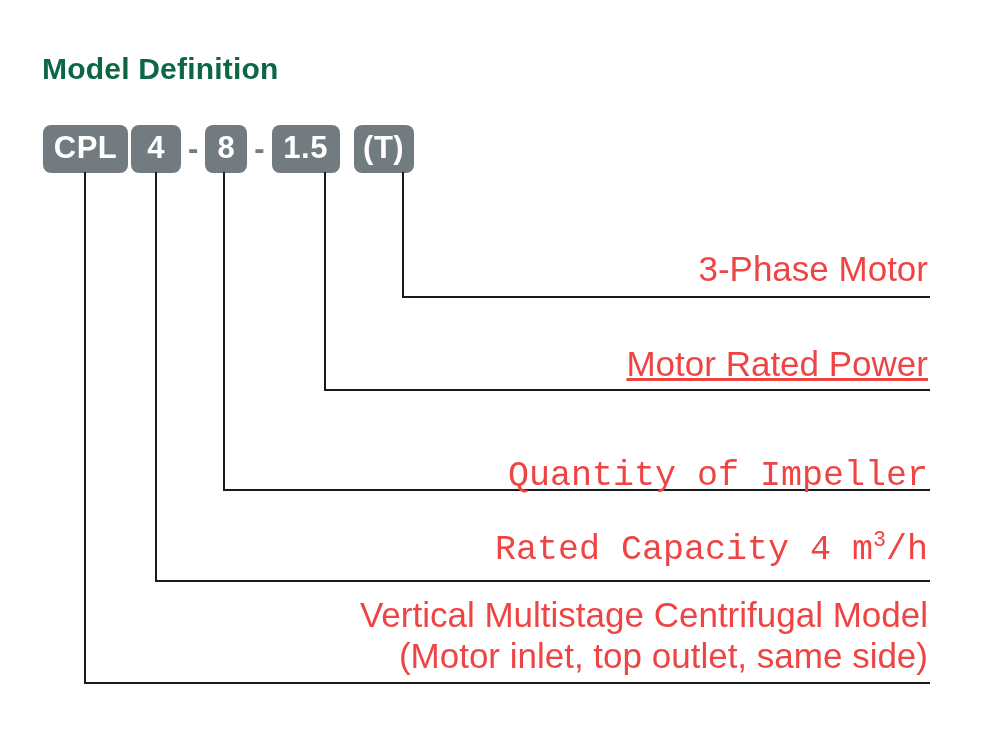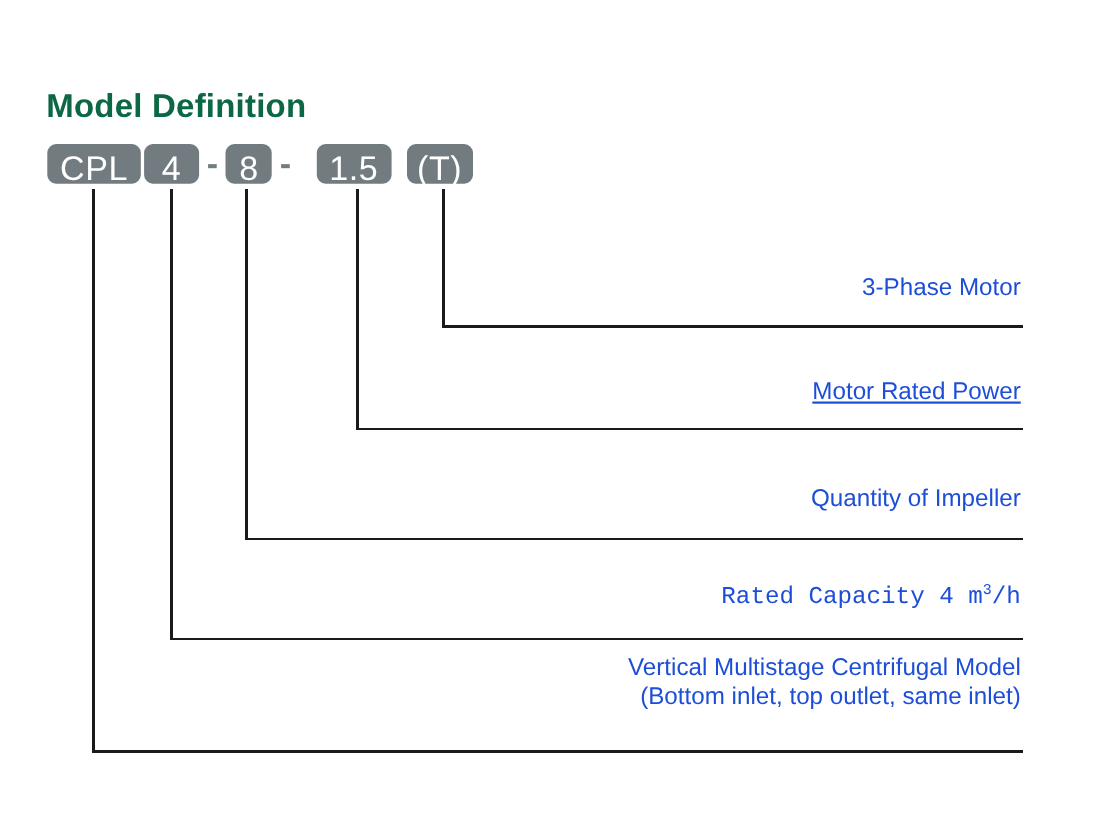--- a/index.html
+++ b/index.html
@@ -19,49 +19,48 @@
   
   #title {
     position: absolute;
     left: 42px;
     top: 52px;
     font-size: 30px;
     font-weight: bold;
     color: #0c6745;
     letter-spacing: 0.2px;
     white-space: nowrap;
-    margin-top: 28px;
   }
 
   
   #code-row {
     position: absolute;
     left: 43px;
     top: 126px;
     height: 46px;
     display: flex;
     align-items: center;
   }
   .badge {
     background: #727c80;
     color: #ffffff;
     border-radius: 8px;
     font-size: 31px;
-    font-weight: normal;
-    height: 36px;
+    font-weight: bold;
+    height: 48px;
     line-height: 46px;
     box-sizing: border-box;
     text-align: center;
     white-space: nowrap;
     letter-spacing: 0.5px;
   }
   .badge.b-cpl  { width: 85px; }
   .badge.b-num1 { width: 50px; }
   .badge.b-num2 { width: 42px; }
-  .badge.b-pow  { width: 68px; margin-left: 16px; }
+  .badge.b-pow  { width: 68px; }
   .badge.b-ph   { width: 60px; }
 
   .dash {
     color: #727c80;
     font-size: 31px;
     font-weight: bold;
     line-height: 46px;
     padding: 0 7px;
     white-space: nowrap;
   }
@@ -76,22 +75,22 @@
     width: 1000px;
     height: 755px;
     pointer-events: none;
   }
 
   
   .label {
     position: absolute;
     right: 72px;
     text-align: right;
-    color: #1d4ed8;
-    font-size: 22px;
+    color: #ef4444;
+    font-size: 35px;
     line-height: 1.18;
     white-space: nowrap;
   }
   .label sup {
     font-size: 0.62em;
     vertical-align: super;
     line-height: 0;
   }
   .label .l2 { display: block; }
 </style>
@@ -135,22 +134,22 @@
       <path d="M156,172 L156,581 L930,581"></path>
 
       <path d="M85,172 L85,683 L930,683"></path>
     </g>
   </svg>
 
   <div class="label" style="top:248px;">3-Phase Motor</div>
 
   <div class="label" style="top:343px;text-decoration:underline;">Motor Rated Power</div>
 
-  <div class="label" style="top:440px;">Quantity of Impeller</div>
+  <div class="label" style="top:456px;font-family:Liberation Mono, monospace;">Quantity of Impeller</div>
 
   <div class="label" style="top:530px;font-family:Liberation Mono, monospace;"><span>Rated Capacity  4 m</span><sup>3</sup><span>/h</span></div>
 
   <div class="label" style="top:594px;">
     <span class="l2">Vertical Multistage Centrifugal Model</span>
-    <span class="l2">(Bottom inlet, top outlet, same inlet)</span>
+    <span class="l2">(Motor inlet, top outlet, same side)</span>
   </div>
 
 </div>
 
 </body></html>

